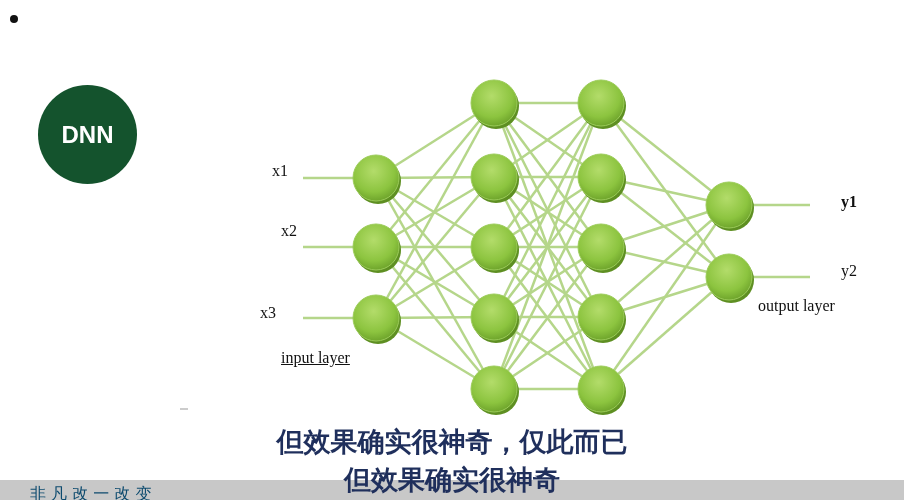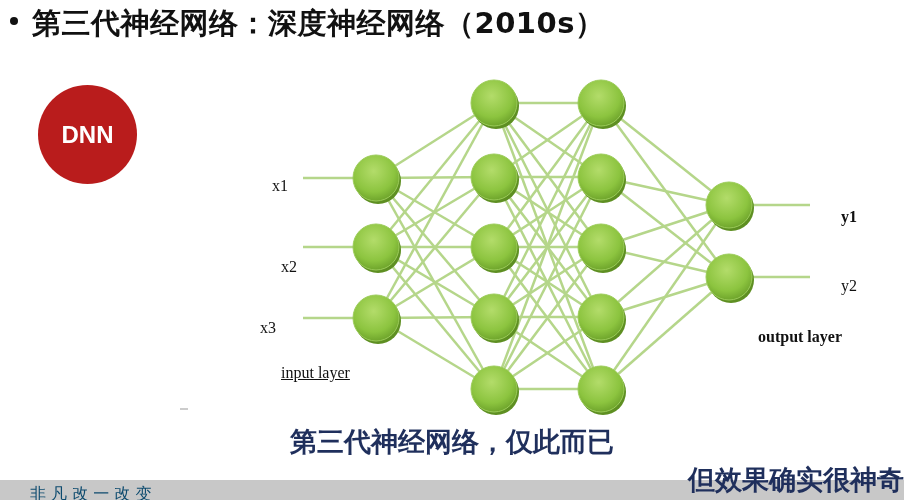--- a/index.html
+++ b/index.html
@@ -1,30 +1,30 @@
 <!DOCTYPE html>
 <html><head>
   <meta charset="utf-8">
   <style>
     html, body { margin:0; padding:0; }
     body { width:904px; height:500px; background:#ffffff; position:relative; overflow:hidden; font-family:"DejaVu Sans", sans-serif; }
     .title { position:absolute; left:4px; top:4px; font-size:29px; font-weight:bold; color:#111; letter-spacing:0.5px; white-space:nowrap; }
     .title .bullet { display:inline-block; width:8px; height:8px; background:#111; border-radius:50%; vertical-align:middle; margin:0 14px 0 6px; position:relative; top:-4px; }
-    .dnn-badge { position:absolute; left:38px; top:85px; width:99px; height:99px; border-radius:50%; background:#b91c1c; color:#fff; font-weight:bold; font-size:24px; display:flex; align-items:center; justify-content:center; font-family:"Liberation Sans", sans-serif; }
+    .dnn-badge { position:absolute; left:38px; top:85px; width:99px; height:99px; border-radius:50%; background:#14532d; color:#fff; font-weight:bold; font-size:24px; display:flex; align-items:center; justify-content:center; font-family:"Liberation Sans", sans-serif; }
     svg.net { position:absolute; left:0; top:0; }
-    .lbl { position:absolute; font-family:"Liberation Serif", serif; font-size:16px; color:#111; white-space:nowrap;margin-top:15px; }
+    .lbl { position:absolute; font-family:"Liberation Serif", serif; font-size:16px; color:#111; white-space:nowrap; }
     .caption { position:absolute; left:0; width:904px; text-align:center; font-weight:bold; font-size:27px; color:#1f2f5c; white-space:nowrap; }
     .bottom-bar { position:absolute; left:0; top:480px; width:904px; height:20px; background:#c8c8c8; }
     .bottom-bar .ghost { position:absolute; left:30px; top:4px; font-size:16px; color:#0c4a6e; }
     .dash { position:absolute; left:180px; top:408px; width:8px; height:2px; background:#ccc; }
   </style>
 </head>
 <body>
 
-<div class="title"><span class="bullet"></span><span>第三代神经网络：深度神经网络（2010s）</span></div>
+<div class="title"><span class="bullet"></span></div>
 
 <div class="dnn-badge">
     <span>DNN</span>
   </div>
 
 <svg class="net" width="904" height="500">
   <defs>
     <radialGradient id="ng" cx="45%" cy="35%" r="65%">
       <stop offset="0%" stop-color="#b3dc6a"></stop>
       <stop offset="70%" stop-color="#8cc43f"></stop>
@@ -116,27 +116,27 @@
       <circle cx="603" cy="392" r="23" fill="#5e8f22"></circle>
       <circle cx="601" cy="389" r="23" fill="url(#ng)" stroke="#9ccc5a" stroke-width="1"></circle>
       <circle cx="731" cy="208" r="23" fill="#5e8f22"></circle>
       <circle cx="729" cy="205" r="23" fill="url(#ng)" stroke="#9ccc5a" stroke-width="1"></circle>
       <circle cx="731" cy="280" r="23" fill="#5e8f22"></circle>
       <circle cx="729" cy="277" r="23" fill="url(#ng)" stroke="#9ccc5a" stroke-width="1"></circle>
     </g>
 </svg>
 
 <div class="lbl" style="left:272px;top:162px;">x1</div>
-<div class="lbl" style="left:281px;top:243px;">x2</div>
+<div class="lbl" style="left:281px;top:222px;">x2</div>
 <div class="lbl" style="left:260px;top:304px;">x3</div>
 <div class="lbl" style="left:281px;top:349px;text-decoration:underline;">input layer</div>
 <div class="lbl" style="left:841px;top:193px;font-weight:bold;">y1</div>
 <div class="lbl" style="left:841px;top:262px;">y2</div>
-<div class="lbl" style="left:758px;top:313px;font-weight:bold;">output layer</div>
+<div class="lbl" style="left:758px;top:297px;">output layer</div>
 
 <div class="dash"></div>
 
 <div class="bottom-bar">
     <span class="ghost">非 凡 改 一 改 变</span>
   </div>
 
-<div class="caption" style="top:424px;">第三代神经网络，仅此而已</div>
-<div class="caption" style="top:462px;text-align:right;">但效果确实很神奇</div>
+<div class="caption" style="top:424px;">但效果确实很神奇，仅此而已</div>
+<div class="caption" style="top:462px;">但效果确实很神奇</div>
 
 </body></html>

